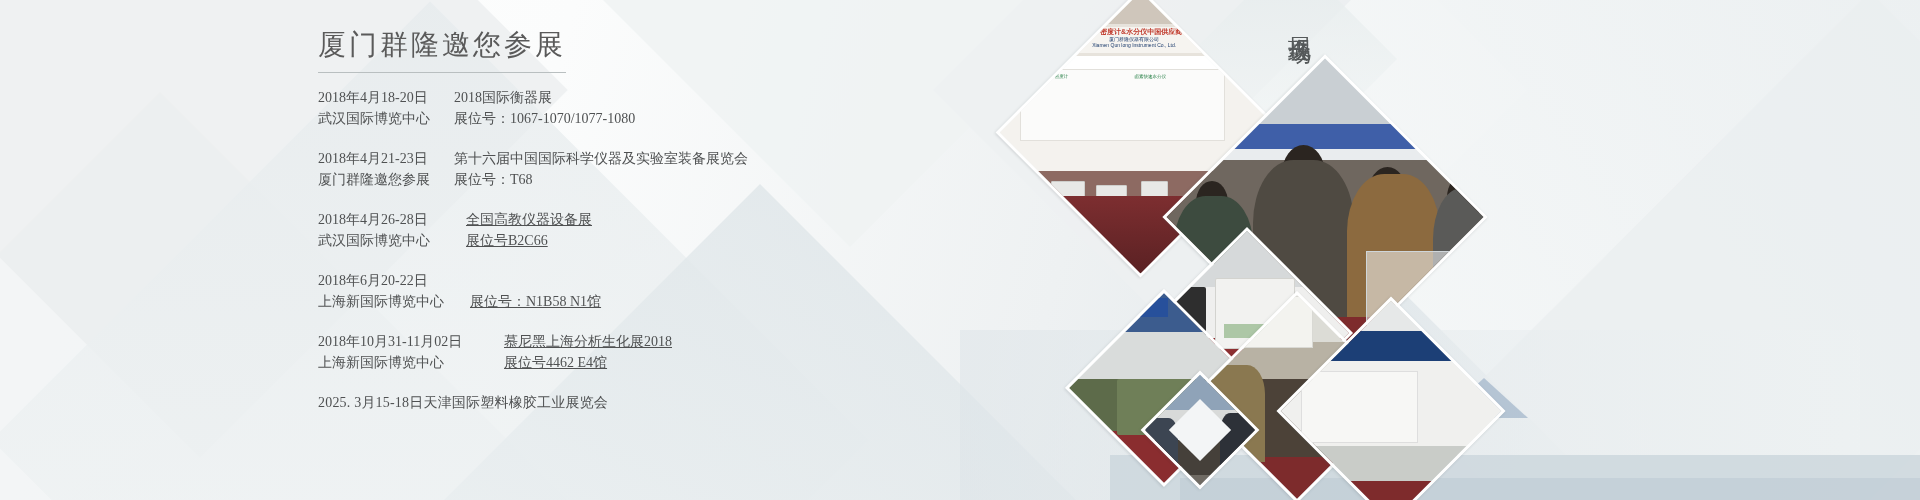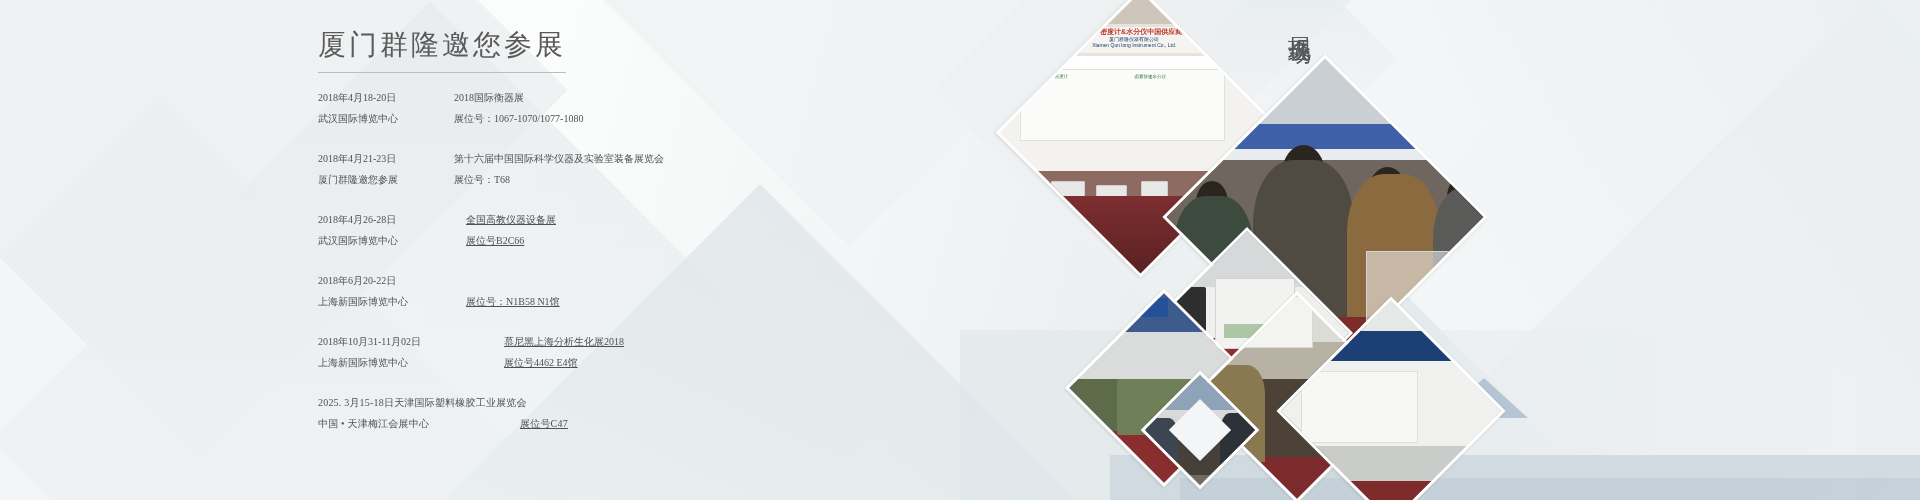--- a/index.html
+++ b/index.html
@@ -35,21 +35,21 @@
 
   
   .text-col{position:absolute;left:318px;top:20px;width:660px;color:#4a4a4a;}
   .heading{
     font-size:28px;letter-spacing:3px;color:#5a5a5a;font-weight:400;
     padding:6px 0 8px 0;display:inline-block;
     border-bottom:1px solid #b9bfc0;
   }
   .events{margin-top:14px;}
   .event{margin-bottom:19px;}
-  .line{display:flex;align-items:baseline;font-size:10px;line-height:21px;color:#4f5152;white-space:nowrap;}
+  .line{display:flex;align-items:baseline;font-size:14px;line-height:21px;color:#4f5152;white-space:nowrap;}
   .line .c1{min-width:122px;display:inline-block;}
   .line .c2{display:inline-block;padding-left:14px;}
   .line.solo .c1{min-width:0;}
   .event.compact .line{letter-spacing:.2px;}
   .gap-lg .c2{padding-left:26px;text-decoration:underline;}
 
   
   .collage{position:absolute;left:1020px;top:0;width:420px;height:500px;}
   .dia{position:absolute;transform:rotate(45deg);overflow:hidden;
        box-shadow:0 1px 3px rgba(60,70,80,.18);}
@@ -181,24 +181,20 @@
         <div class="line gap-lg">
             <span class="c1" style="min-width:160px">上海新国际博览中心</span>
             <span class="c2">展位号4462 E4馆</span>
           </div>
       </div>
 
       <div class="event compact">
         <div class="line solo">
             <span class="c1">2025. 3月15-18日天津国际塑料橡胶工业展览会</span>
           </div>
-        <div class="line gap-lg">
-            <span class="c1" style="min-width:176px">中国 • 天津梅江会展中心</span>
-            <span class="c2">展位号C47</span>
-          </div>
       </div>
 
     </div>
   </div>
 
   <div class="vdia"></div>
   <div class="vlabel">展会现场</div>
 
   <div class="collage">
 

